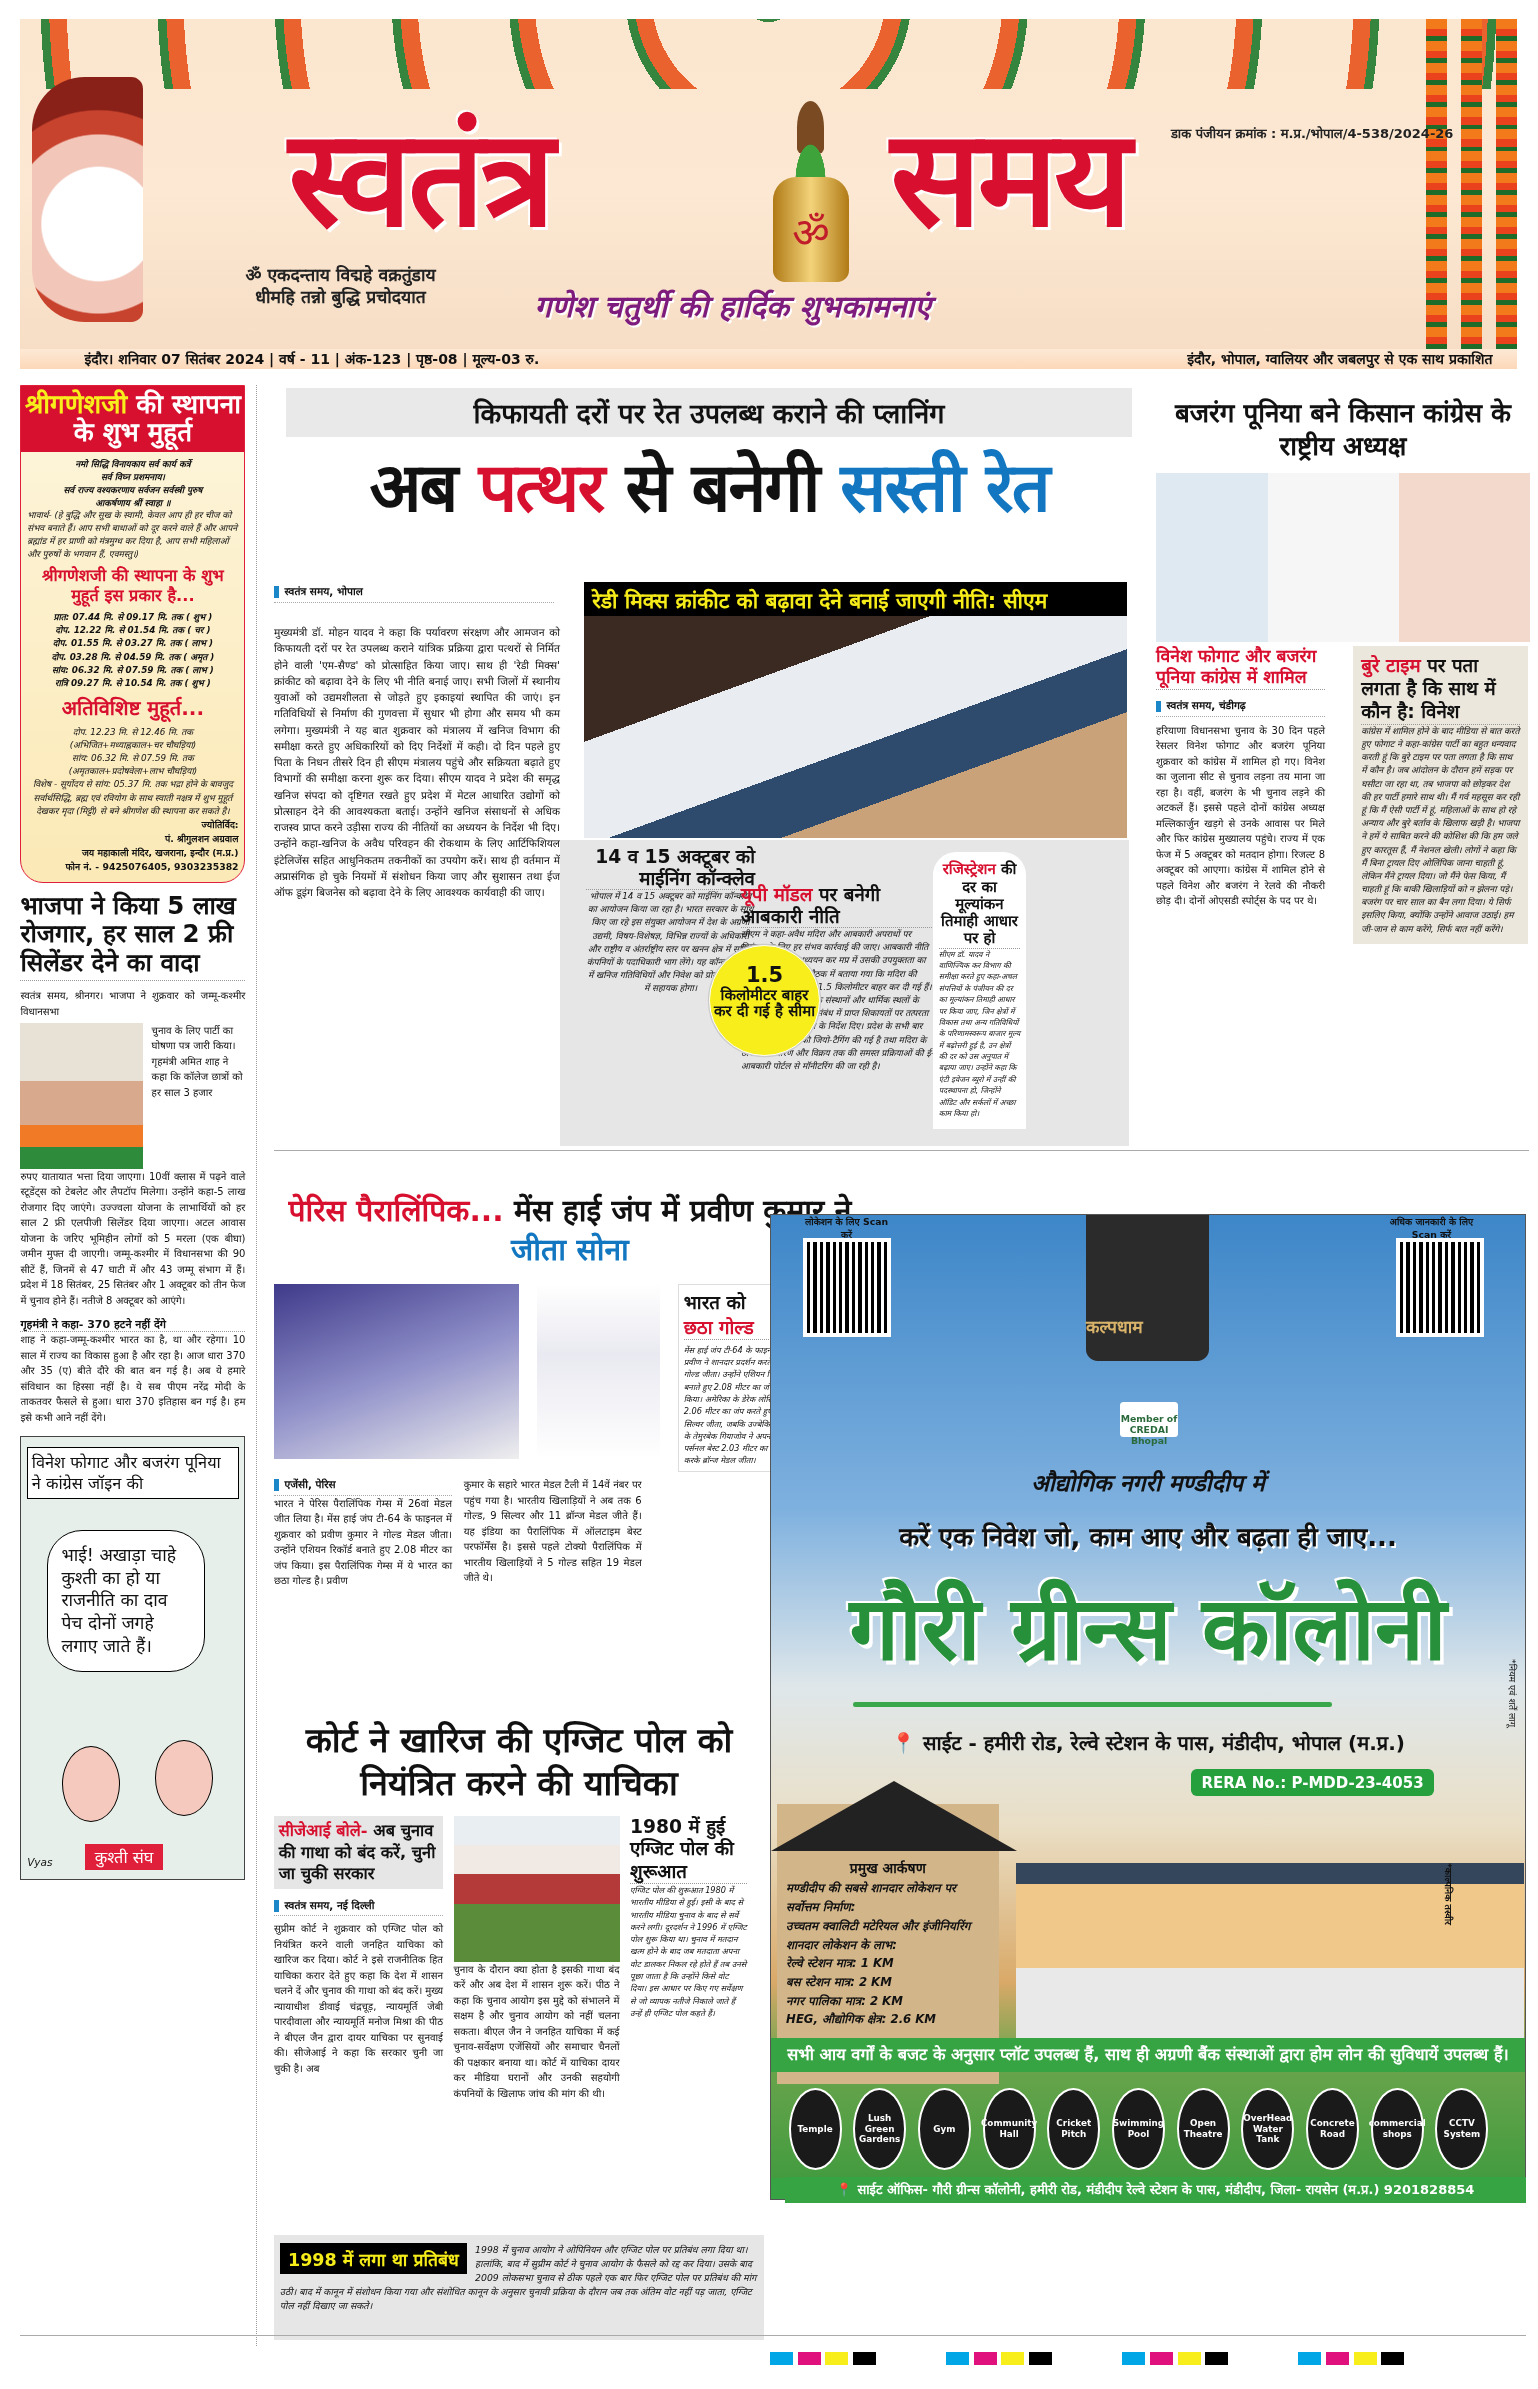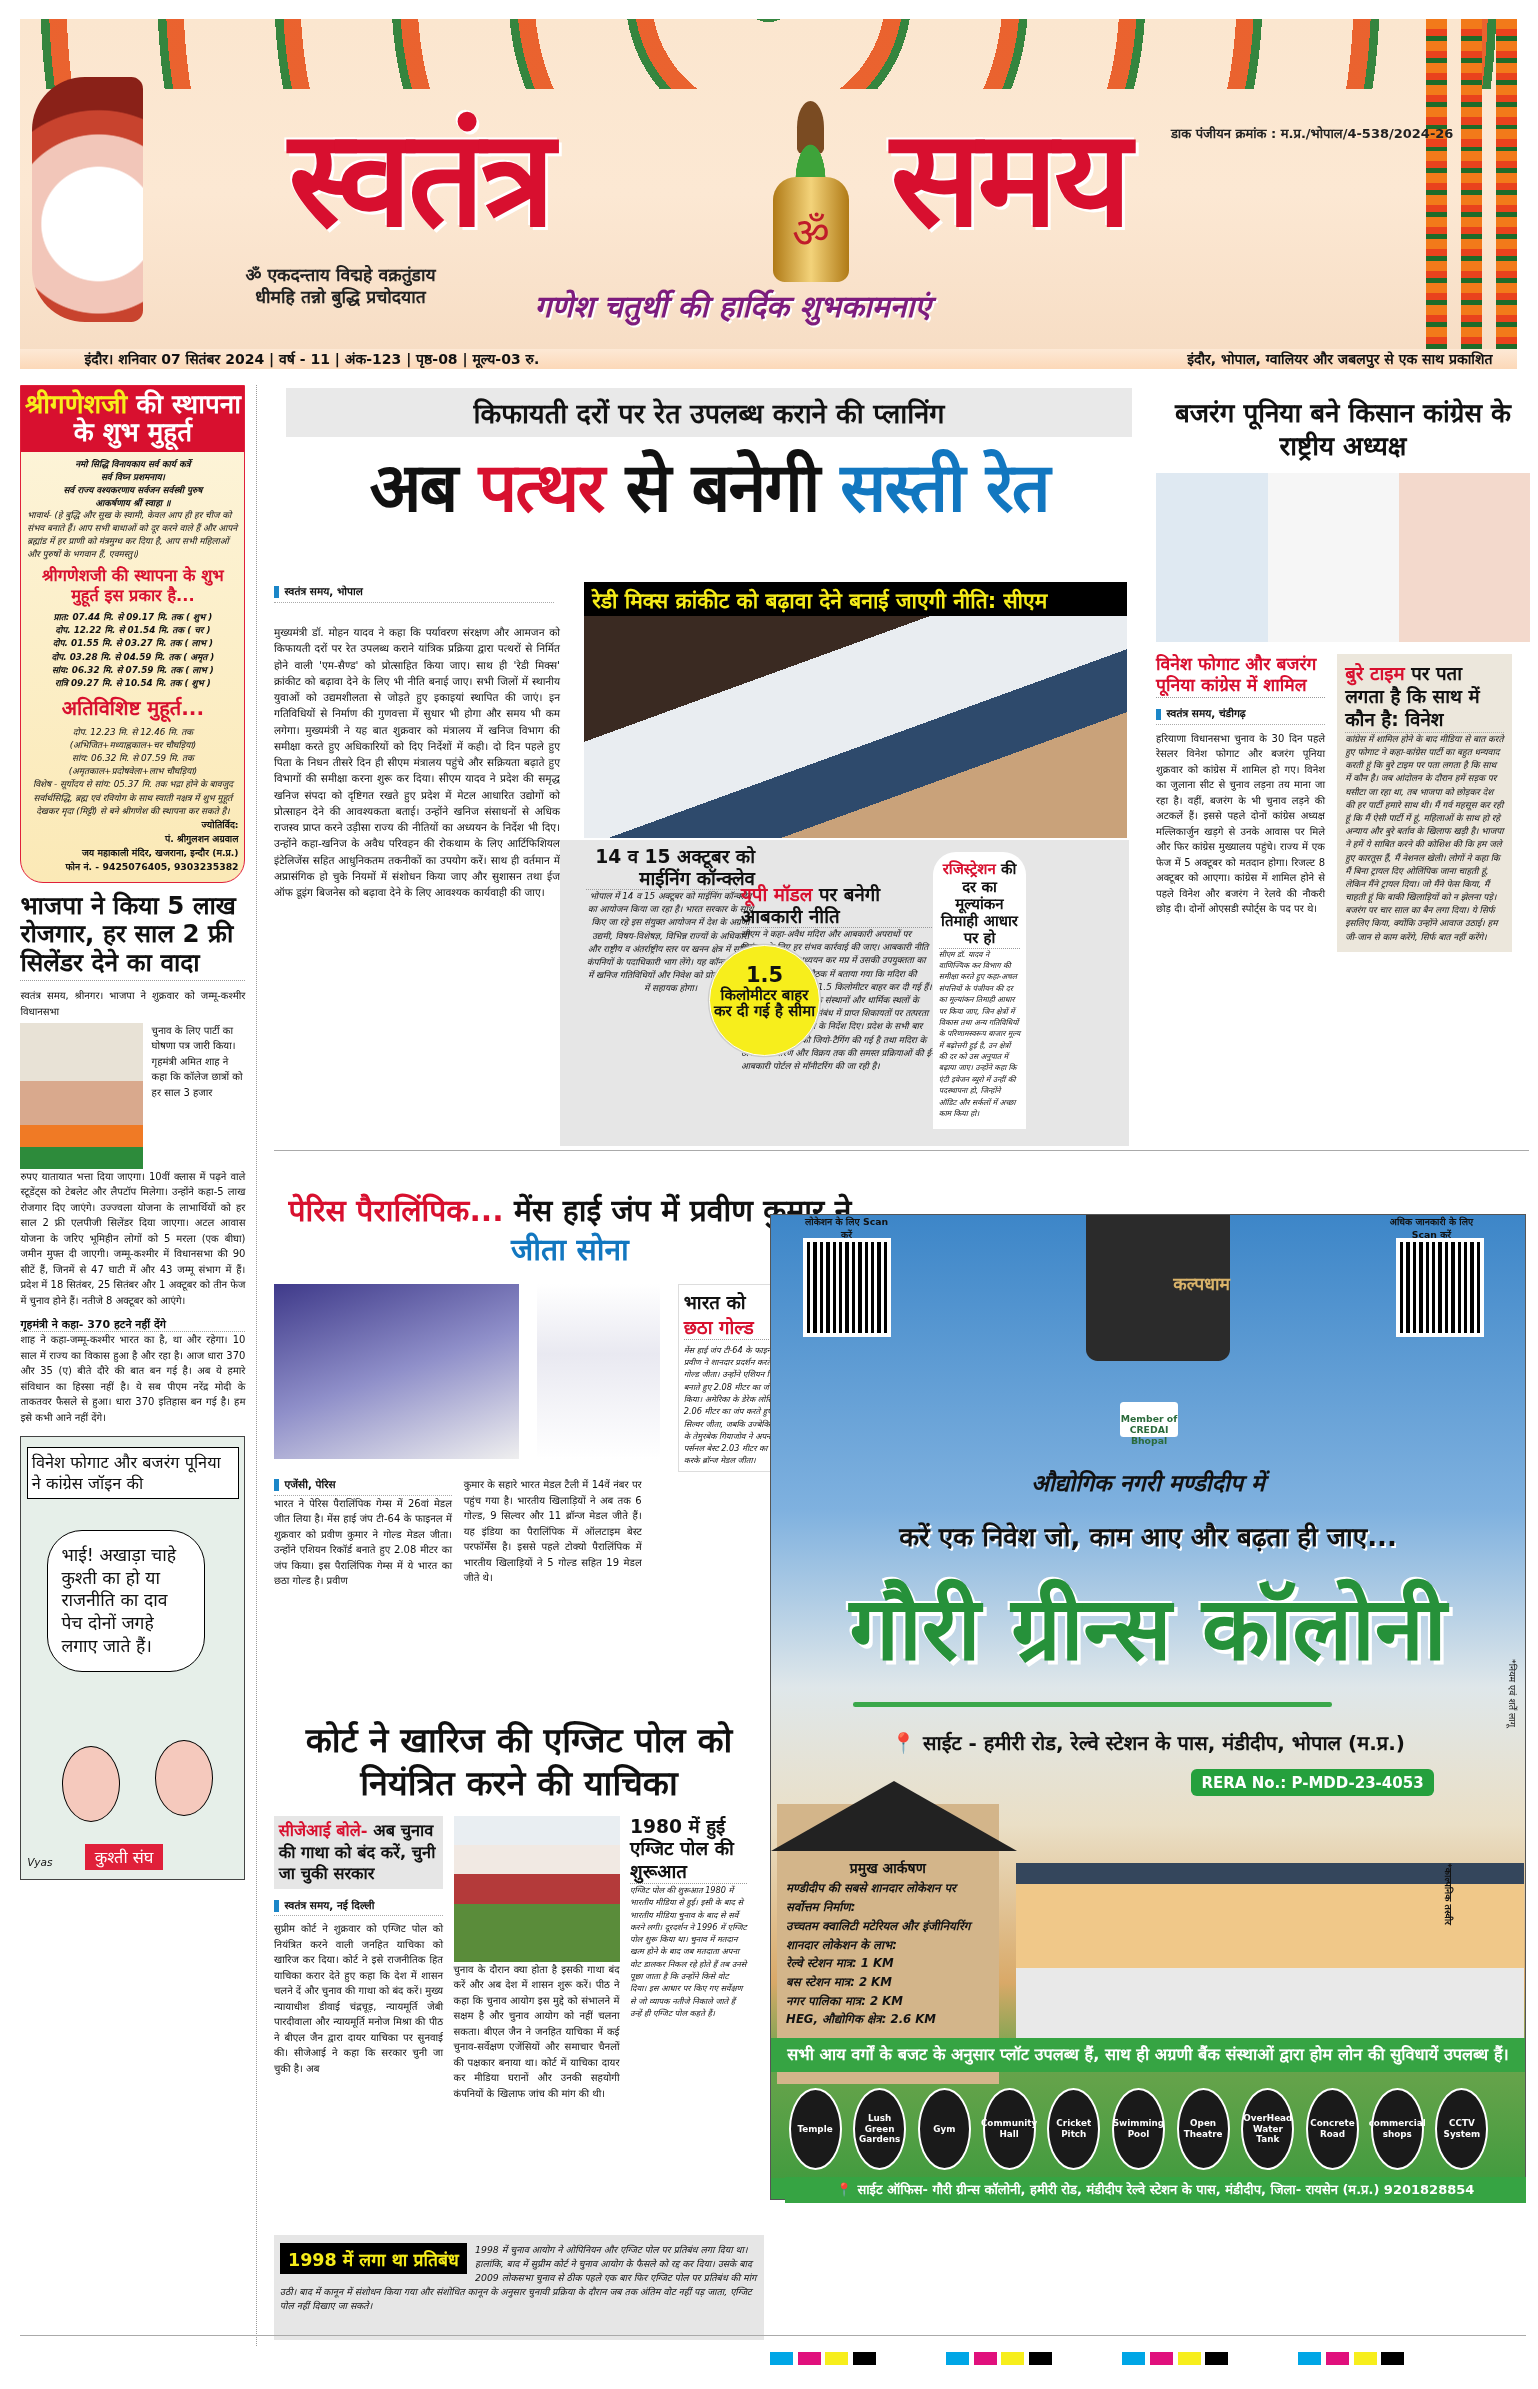--- a/index.html
+++ b/index.html
@@ -50,21 +50,21 @@
 .red{color:#d8102f}.blue{color:#1277c0}
 .ital{font-style:italic;font-size:8.8px;line-height:1.5}
 .yellow-circle{width:111px;height:111px;border-radius:50%;background:#f7ee1c;border:1.8px solid #fff;box-shadow:0 0 0 1.2px #ccc;text-align:center;font-weight:bold;font-size:15px;line-height:1.1;padding-top:17.5px}
 .reg-box{background:#fff;border-radius:23px 23px 0 0;padding:9.3px 5.8px}
 
 .right-head{font-size:26px;font-weight:bold;text-align:center;line-height:1.25}
 .beige{background:#ece7dc;padding:8.2px}
 
 #ad{left:770px;top:1214px;width:756px;height:986px;border:1.2px solid #555;overflow:hidden;background:linear-gradient(180deg,#3d86c8 0%,#7fb1df 30%,#dfe7ea 48%,#eadfc6 62%,#d9a968 78%,#6aa44c 86%,#3d9a3d 100%)}
 .qr{width:88px;height:99px;background:repeating-linear-gradient(90deg,#000 0 3.5px,#fff 3.5px 6.4px),#fff;border:4.7px solid #fff;position:absolute}
-.brand-shield{position:absolute;left:315px;top:0;width:144px;height:146px;background:#2b2b2b;border-radius:0 0 11.7px 11.7px;color:#d9b36a;text-align:right;font-size:17.5px;font-weight:bold;padding-top:56px}
+.brand-shield{position:absolute;left:315px;top:0;width:123px;height:146px;background:#2b2b2b;border-radius:0 0 11.7px 11.7px;color:#d9b36a;text-align:left;font-size:17.5px;font-weight:bold;padding-top:99px}
 .credai{position:absolute;left:349px;top:187px;width:58px;height:35px;background:#fff;border-radius:3.5px;font-size:9.3px;font-weight:bold;color:#2a6a3a;text-align:center;padding-top:10.5px}
 .ad-green-title{position:absolute;left:0;width:100%;text-align:center;font-size:88px;font-weight:bold;color:#26913a;text-shadow:3.5px 3.5px 0 #fff,-2.3px -2.3px 0 #fff}
 .rera{position:absolute;left:420px;top:554px;background:#25a03d;color:#fff;font-weight:bold;font-size:15px;padding:4.7px 10.5px;border-radius:5.8px}
 .house{position:absolute;left:5.8px;top:589px;width:222px;height:280px;background:#d3b58a;font-size:11.7px;font-weight:bold;font-style:italic;padding:53px 9.3px 0;line-height:1.6}
 .house:before{content:"";position:absolute;left:-5.8px;top:-23px;border-left:123px solid transparent;border-right:123px solid transparent;border-bottom:70px solid #222}
 .green-strip{position:absolute;left:0;width:100%;background:#36a443;color:#fff;text-align:center;font-weight:bold}
 .amen{position:absolute;display:flex;gap:11.7px;left:17.5px}
 .amen div{width:53px;height:82px;border-radius:50%;background:#1a1a1a;border:2.3px solid #fff;color:#fff;font-size:8.8px;font-weight:bold;text-align:center;display:flex;align-items:center;justify-content:center;line-height:1.2;padding:2.3px}
 #colorbar{left:770px;top:2352px;display:flex;gap:70px}
 .swatches{display:flex;gap:4.7px}
@@ -184,21 +184,21 @@
   <div>किलोमीटर बाहर कर दी गई है सीमा</div>
 </div>
 <div class="abs reg-box" style="left:933px;top:852px;width:93px">
   <div class="sub-head" style="font-size:15px;text-align:center;border-bottom:1.2px dotted #999"><span class="red">रजिस्ट्रेशन</span> <span>की दर का मूल्यांकन तिमाही आधार पर हो</span></div>
   <div class="ital" style="font-size:7.6px">सीएम डॉ. यादव ने वाणिज्यिक कर विभाग की समीक्षा करते हुए कहा-अचल संपत्तियों के पंजीयन की दर का मूल्यांकन तिमाही आधार पर किया जाए, जिन क्षेत्रों में विकास तथा अन्य गतिविधियों के परिणामस्वरूप बाजार मूल्य में बढ़ोत्तरी हुई है, उन क्षेत्रों की दर को उस अनुपात में बढ़ाया जाए। उन्होंने कहा कि एंटी इवेजन ब्यूरो में उन्हीं की पदस्थापना हो, जिन्होंने ऑडिट और सर्कलों में अच्छा काम किया हो।</div>
 </div>
 
 <div class="abs" style="left:1156px;top:397px;width:374px">
   <div class="right-head">बजरंग पूनिया बने किसान कांग्रेस के राष्ट्रीय अध्यक्ष</div>
   <div class="photo" style="height:169px;margin-top:10.5px;background:linear-gradient(90deg,#dfe9f2 0 30%,#f6f6f6 30% 65%,#f3d9cc 65%)"></div>
-  <div style="display:flex;gap:12px;margin-top:12px">
+  <div style="display:flex;gap:28px;margin-top:4px">
     <div style="width:169px">
       <div style="font-size:17.5px;font-weight:bold;color:#d80f2f;line-height:1.25;border-bottom:1.2px dotted #999">विनेश फोगाट और बजरंग पूनिया कांग्रेस में शामिल</div>
       <div class="byline" style="margin:8.2px 0 5.8px">स्वतंत्र समय, चंडीगढ़</div>
       <div class="body-txt">हरियाणा विधानसभा चुनाव के 30 दिन पहले रेसलर विनेश फोगाट और बजरंग पूनिया शुक्रवार को कांग्रेस में शामिल हो गए। विनेश का जुलाना सीट से चुनाव लड़ना तय माना जा रहा है। वहीं, बजरंग के भी चुनाव लड़ने की अटकलें हैं। इससे पहले दोनों कांग्रेस अध्यक्ष मल्लिकार्जुन खड़गे से उनके आवास पर मिले और फिर कांग्रेस मुख्यालय पहुंचे। राज्य में एक फेज में 5 अक्टूबर को मतदान होगा। रिजल्ट 8 अक्टूबर को आएगा। कांग्रेस में शामिल होने से पहले विनेश और बजरंग ने रेलवे की नौकरी छोड़ दी। दोनों ओएसडी स्पोर्ट्स के पद पर थे।</div>
     </div>
     <div class="beige" style="width:175px">
       <div style="font-size:18.7px;font-weight:bold;line-height:1.25;border-bottom:1.2px dotted #999"><span class="red">बुरे टाइम</span> <span>पर पता लगता है कि साथ में कौन है: विनेश</span></div>
       <div class="ital">कांग्रेस में शामिल होने के बाद मीडिया से बात करते हुए फोगाट ने कहा-कांग्रेस पार्टी का बहुत धन्यवाद करती हूं कि बुरे टाइम पर पता लगता है कि साथ में कौन है। जब आंदोलन के दौरान हमें सड़क पर घसीटा जा रहा था, तब भाजपा को छोड़कर देश की हर पार्टी हमारे साथ थी। मैं गर्व महसूस कर रही हूं कि मैं ऐसी पार्टी में हूं, महिलाओं के साथ हो रहे अन्याय और बुरे बर्ताव के खिलाफ खड़ी है। भाजपा ने हमें ये साबित करने की कोशिश की कि हम जले हुए कारतूस हैं, मैं नेशनल खेली। लोगों ने कहा कि मैं बिना ट्रायल दिए ओलिंपिक जाना चाहती हूं, लेकिन मैंने ट्रायल दिया। जो मैंने फेस किया, मैं चाहती हूं कि बाकी खिलाड़ियों को न झेलना पड़े। बजरंग पर चार साल का बैन लगा दिया। ये सिर्फ इसलिए किया, क्योंकि उन्होंने आवाज उठाई। हम जी-जान से काम करेंगे, सिर्फ बात नहीं करेंगे।</div>
     </div>
   </div>

